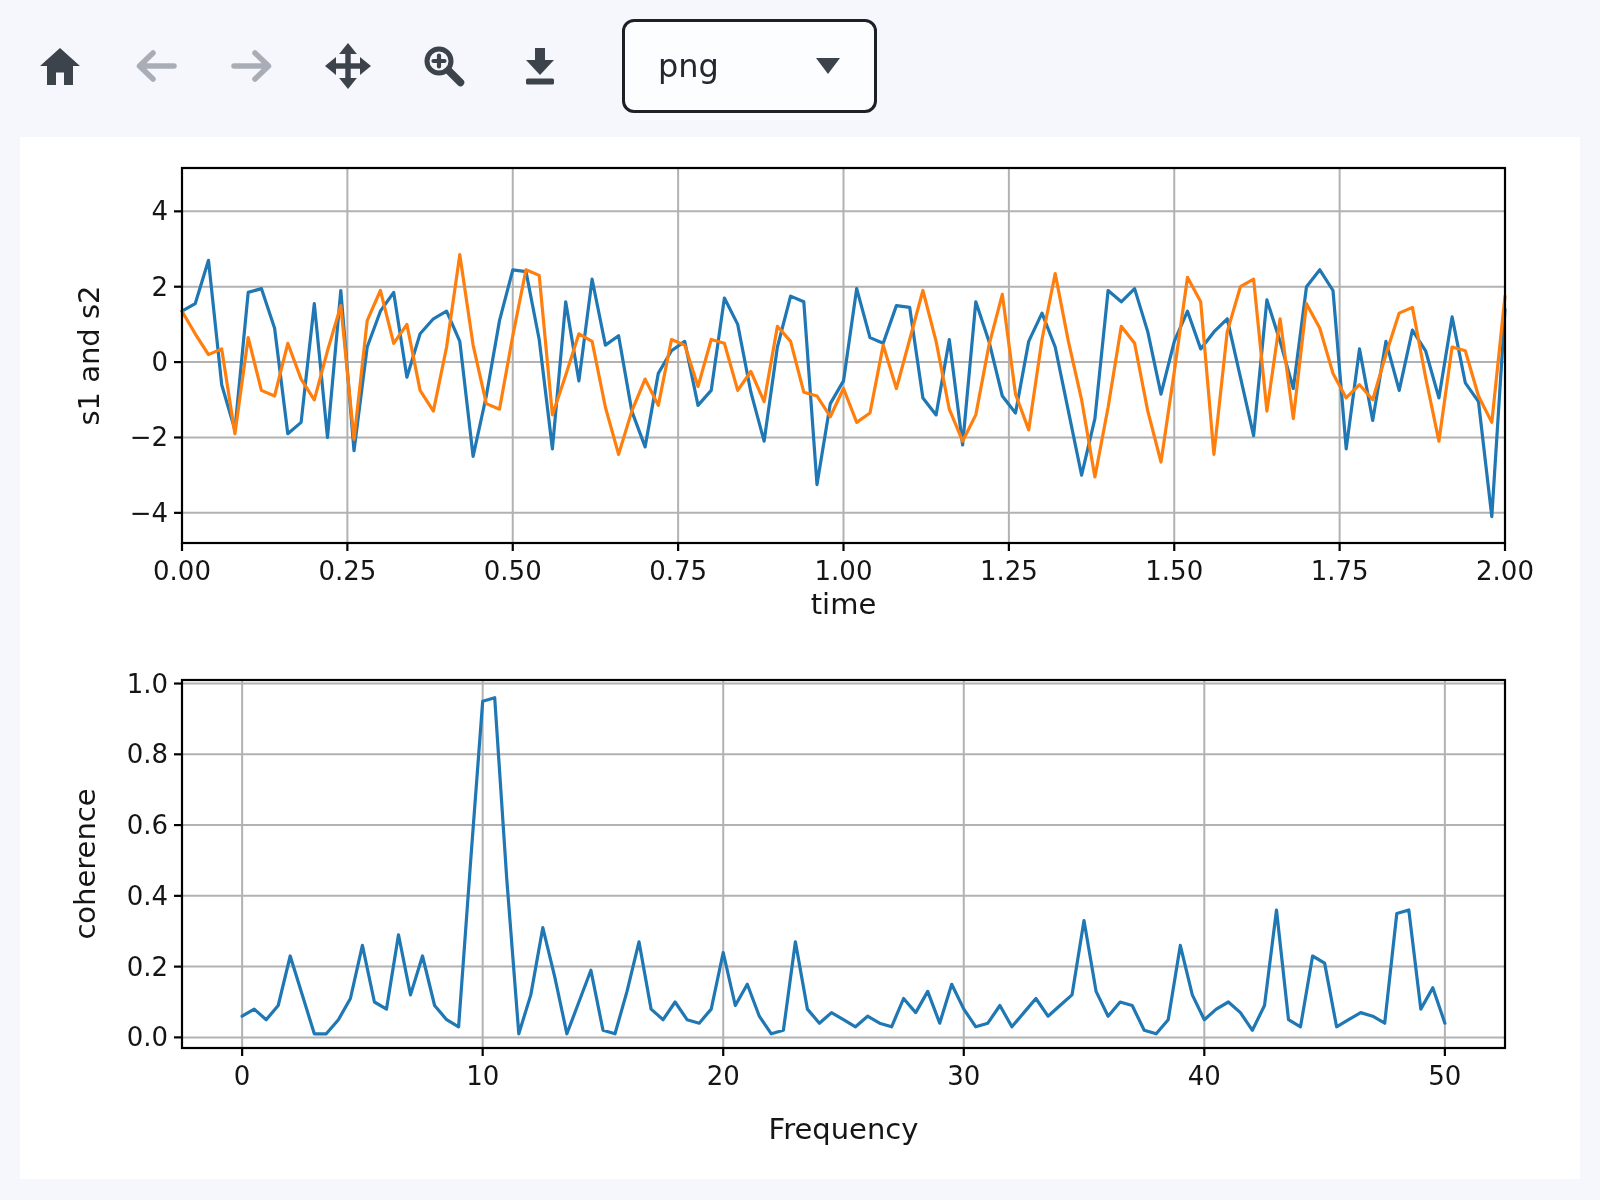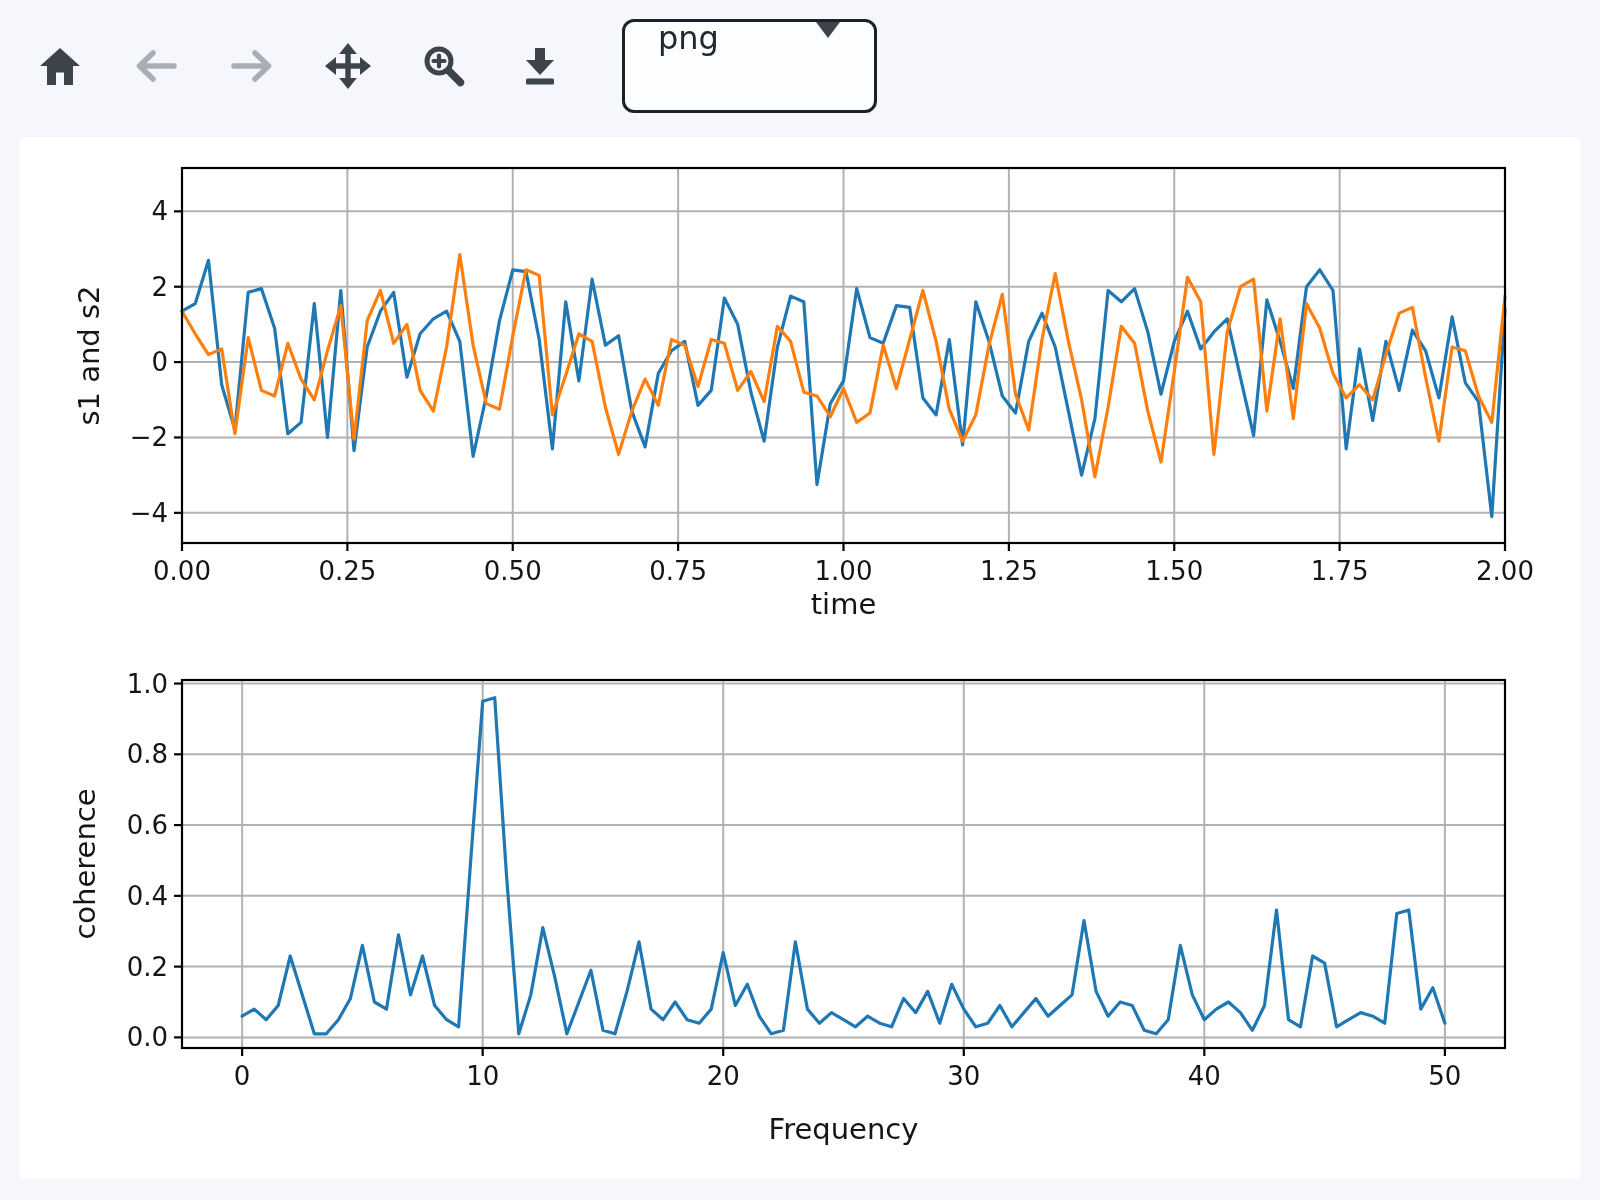--- a/index.html
+++ b/index.html
@@ -18,21 +18,21 @@
     display:flex;align-items:center;padding-left:38px;box-sizing:border-box;
   }
   .tb-btn{
     width:44px;height:44px;margin-right:52px;padding:0;border:none;background:transparent;
     display:flex;align-items:center;justify-content:center;cursor:pointer;
   }
   .tb-btn svg{display:block;}
   .fmt-select{
     margin-left:8px;width:255px;height:94px;box-sizing:border-box;
     border:3px solid #1c2128;border-radius:12px;background:#fcfdff;
-    display:flex;cursor:pointer;
+    display:flex;align-items:center;cursor:pointer;
   }
   .fmt-select .fmt-label{
     margin-left:33px;font-size:32px;color:#23272e;line-height:1;
   }
   .fmt-caret{
     margin-left:auto;margin-right:34px;width:0;height:0;
     border-left:12px solid transparent;border-right:12px solid transparent;
     border-top:16px solid #3d434b;
   }
 </style>

